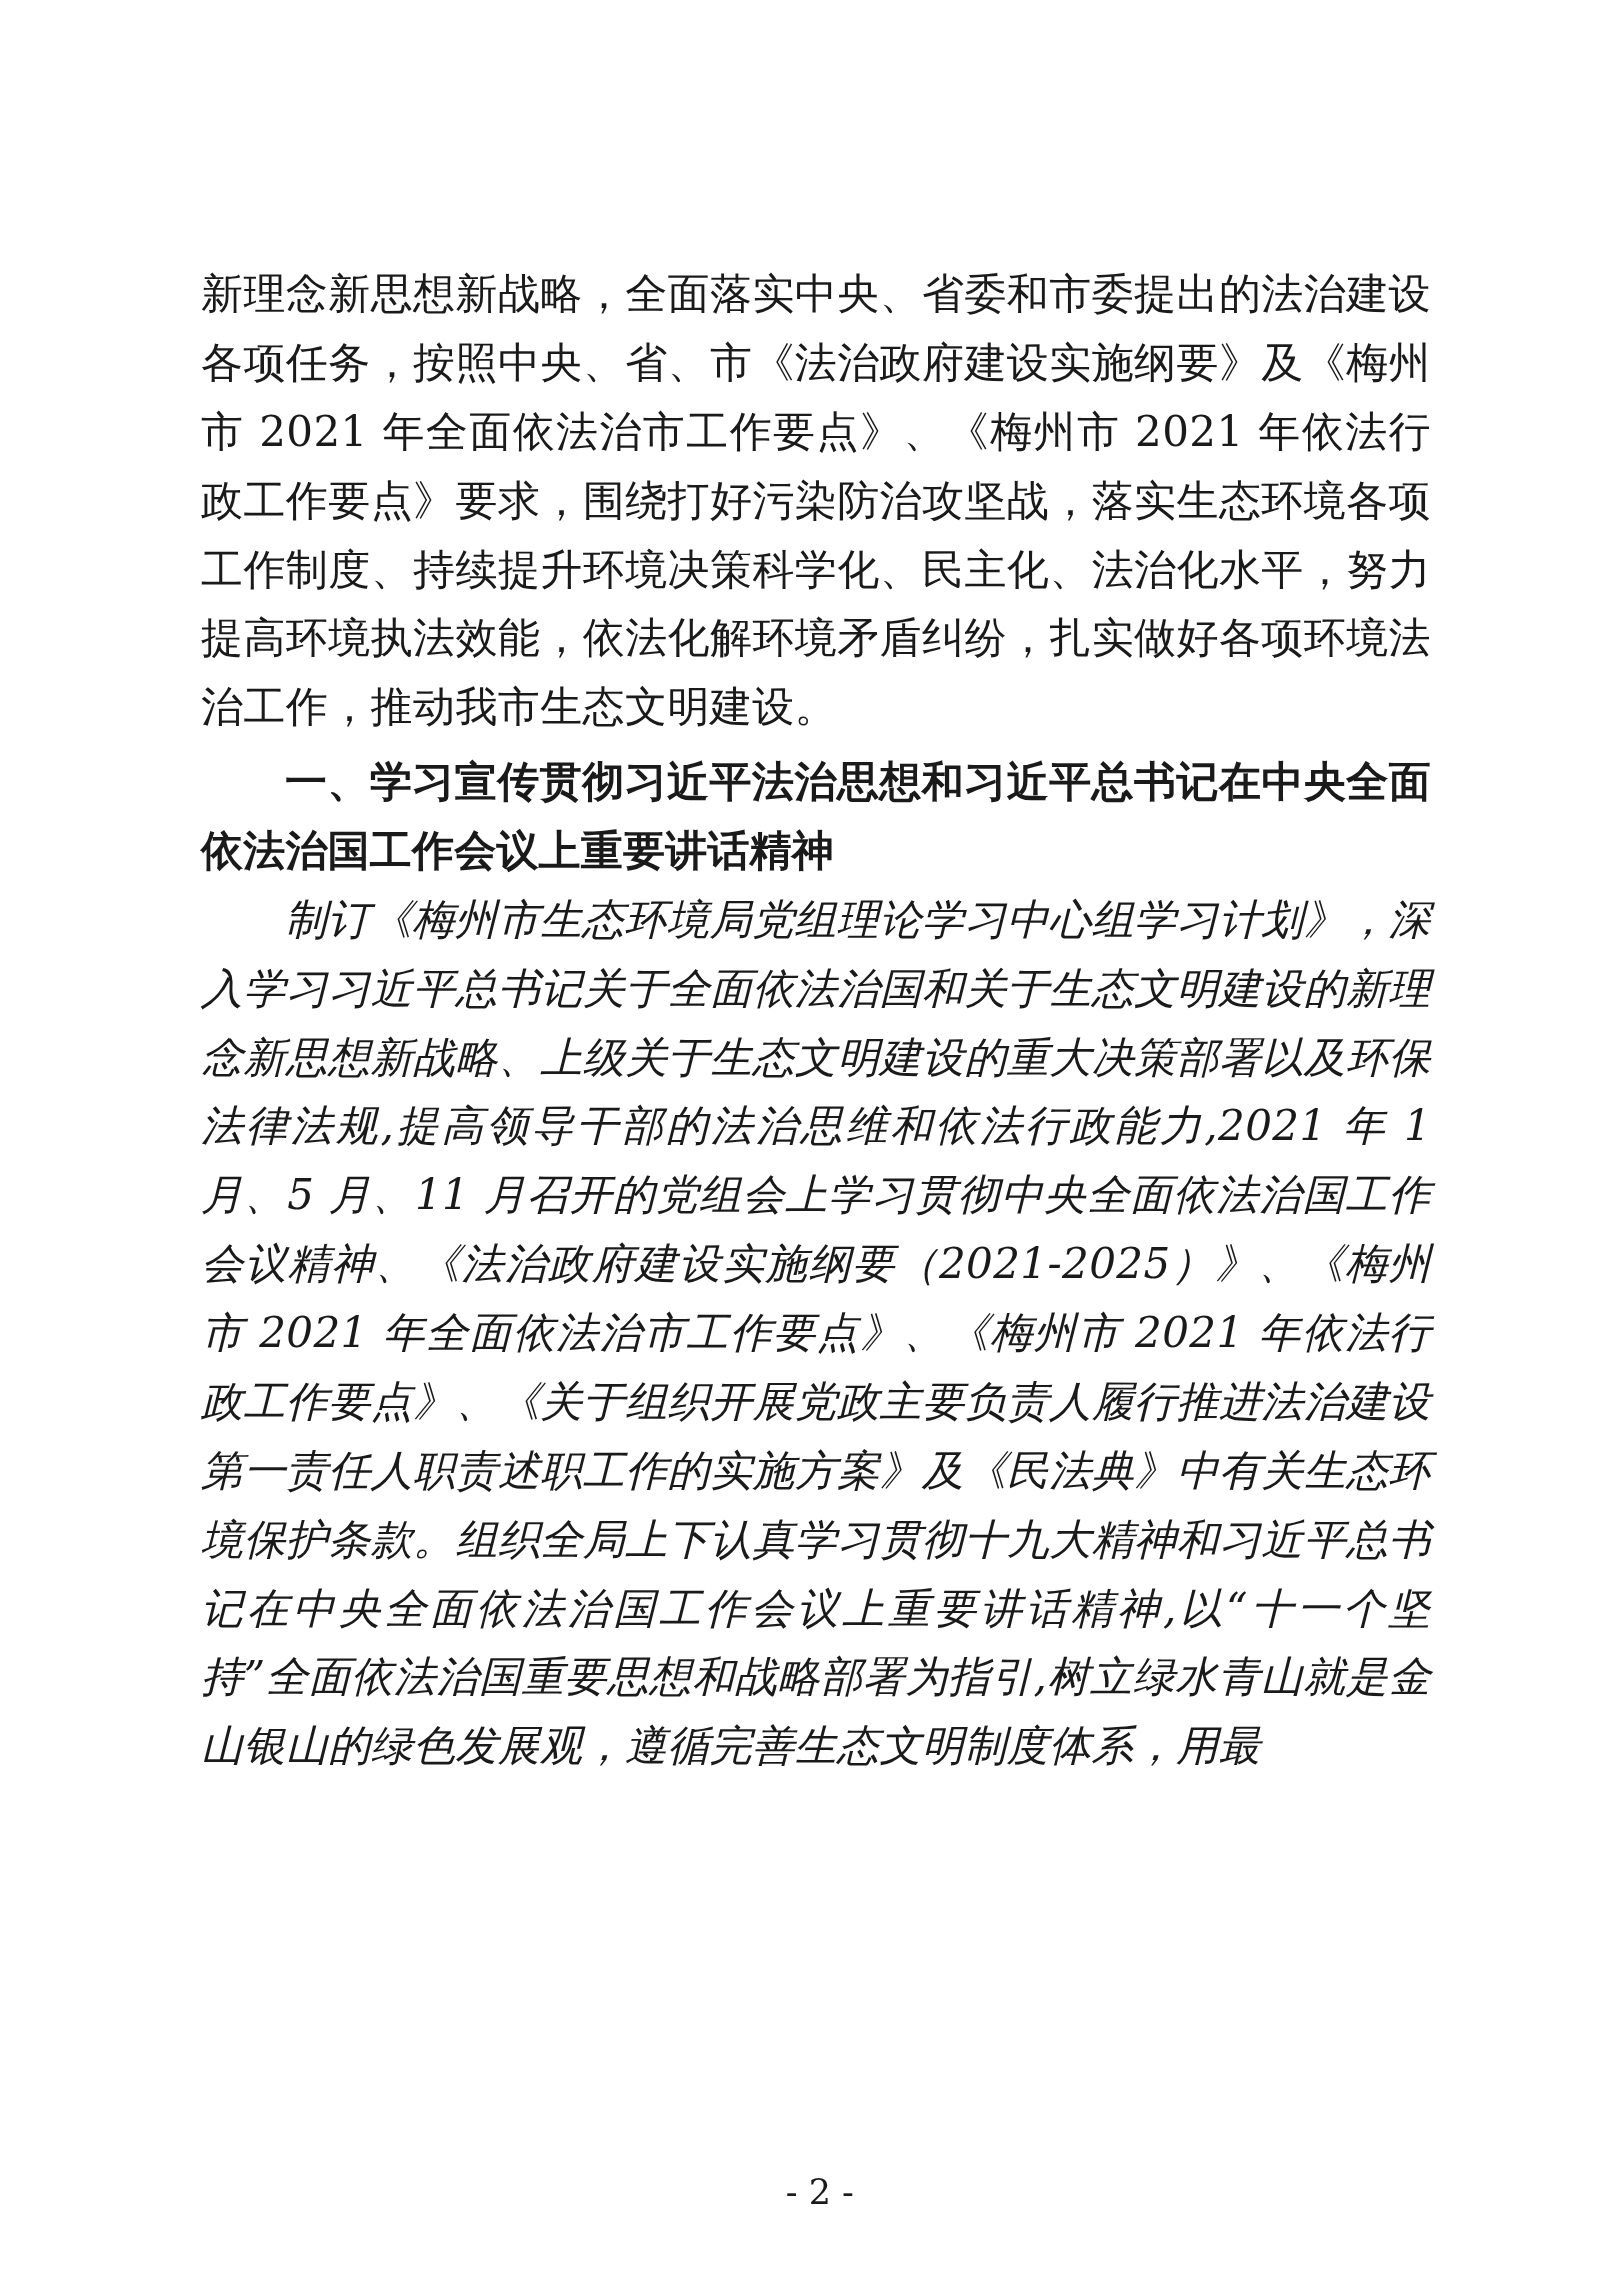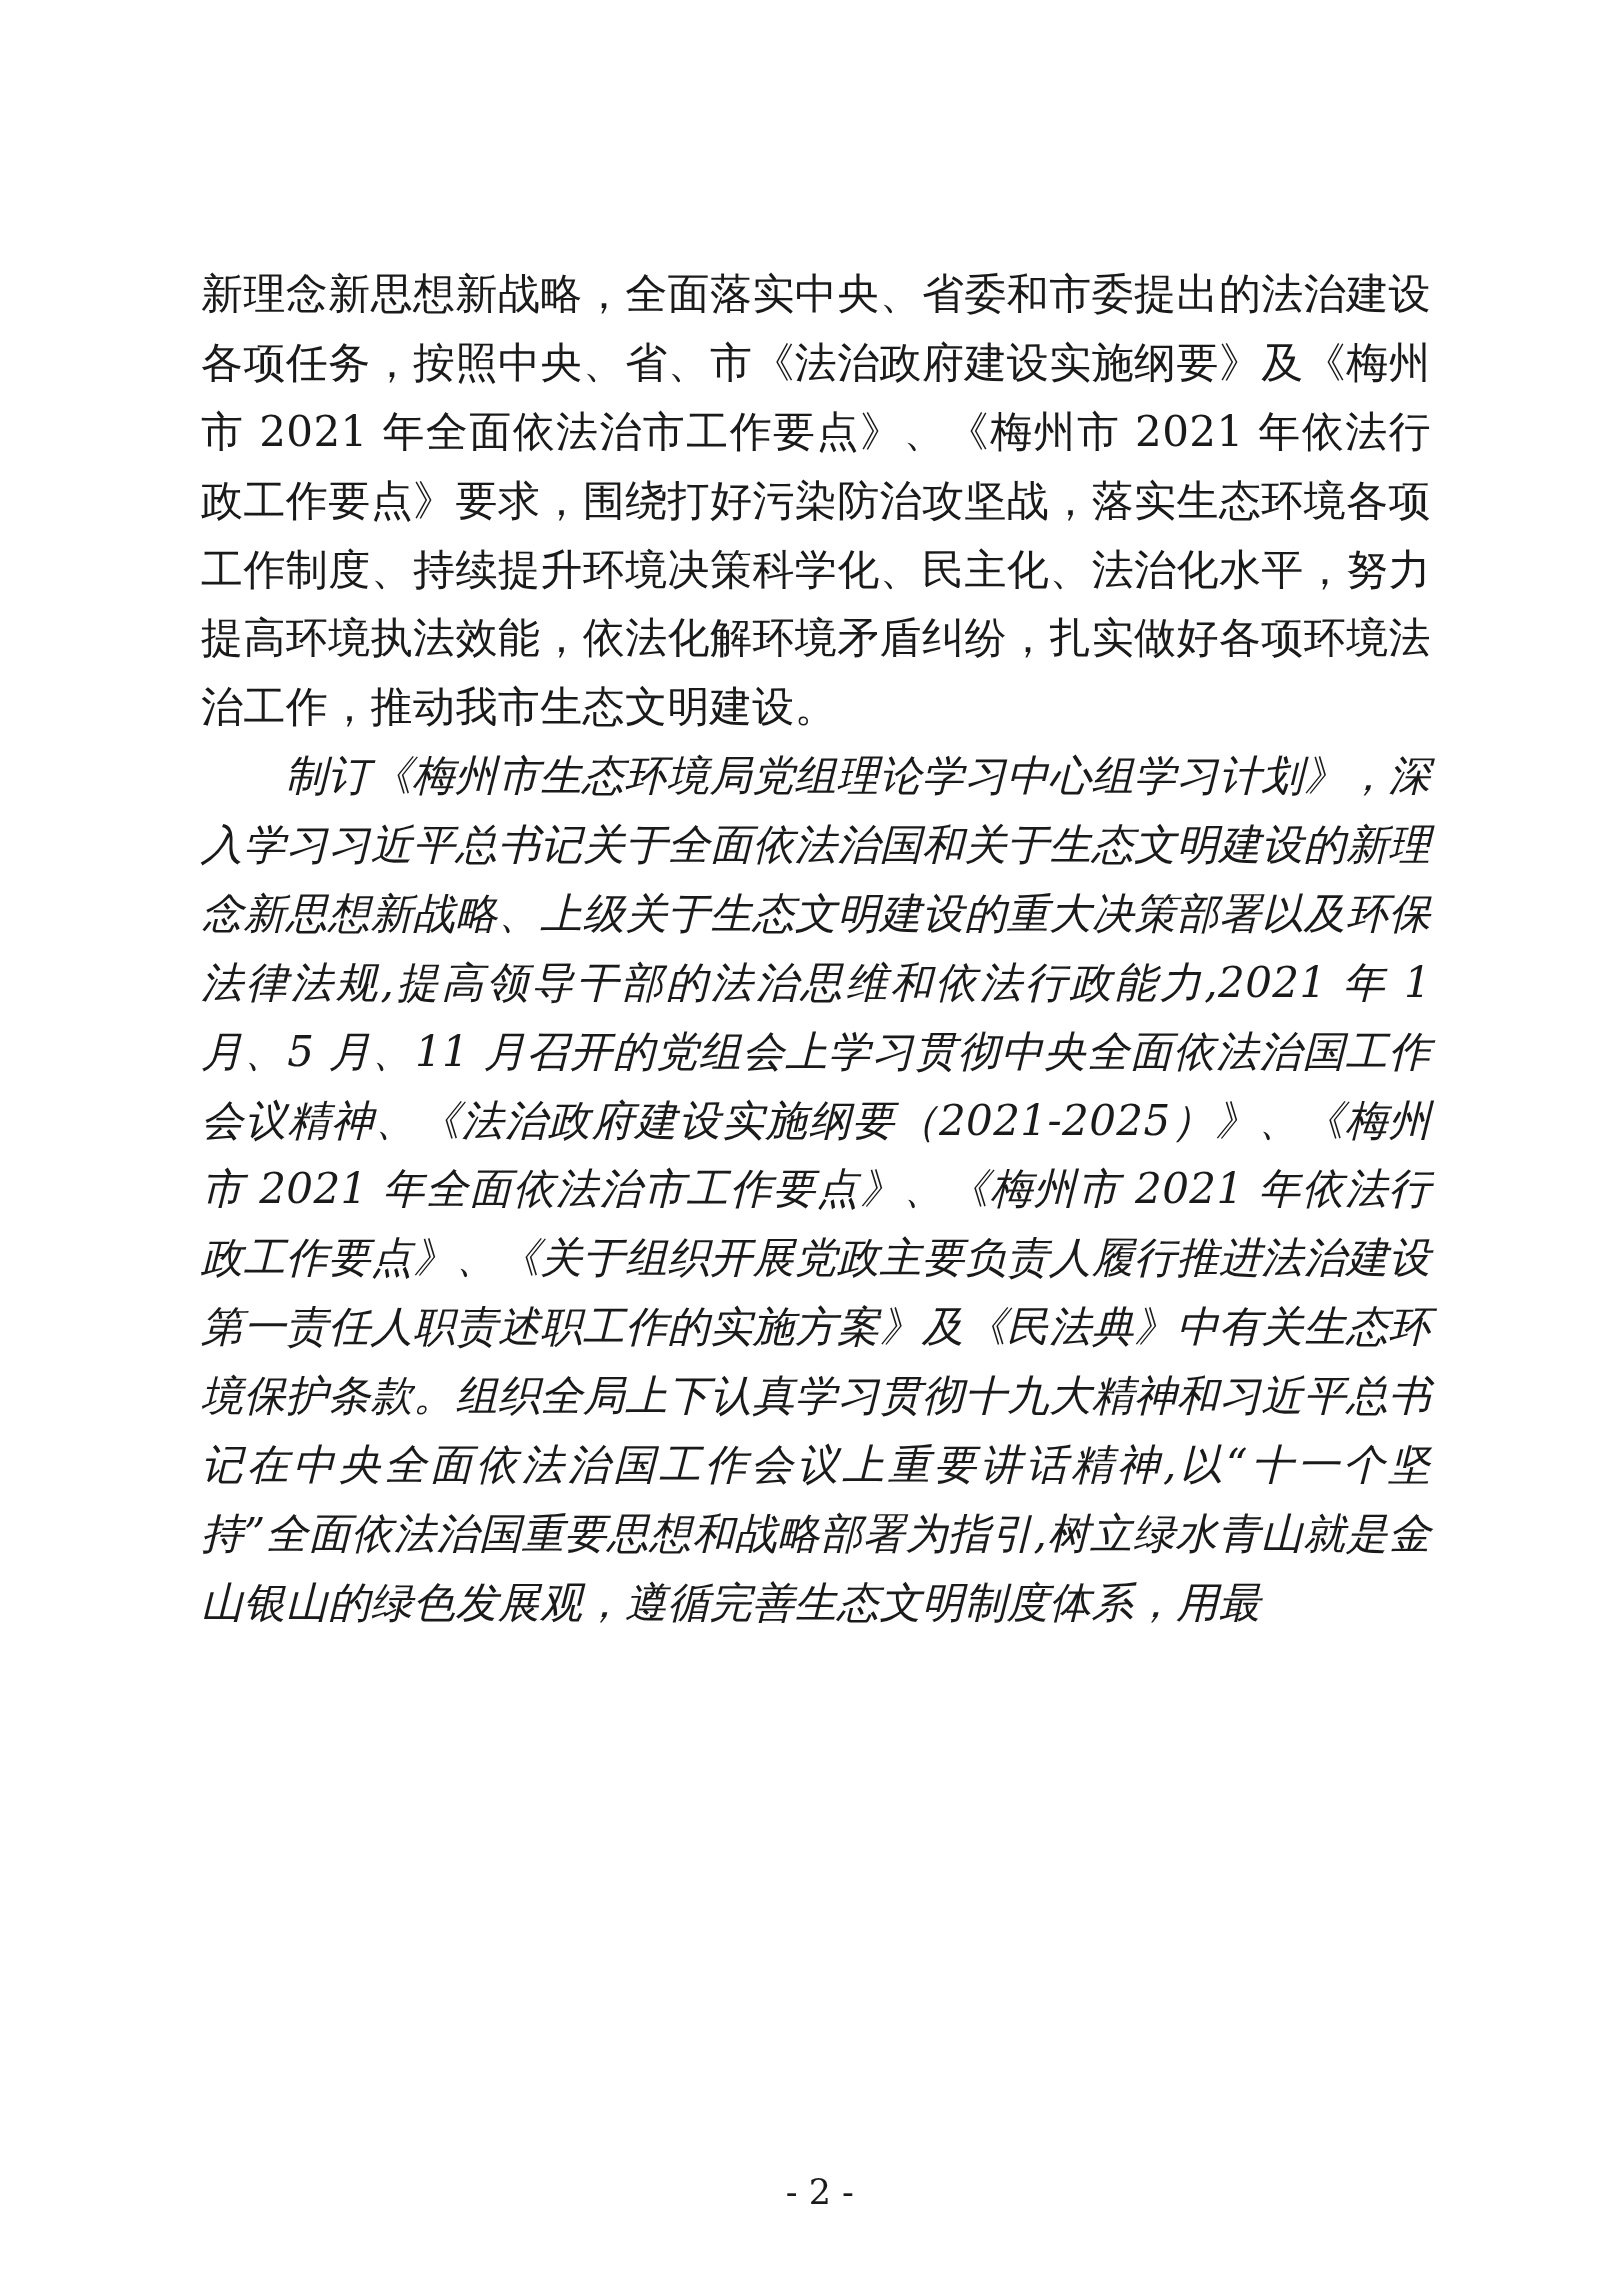--- a/index.html
+++ b/index.html
@@ -60,17 +60,18 @@
     font-family: "DejaVu Serif", "Liberation Serif", serif;
     padding-left: 19.6px;
   }
 </style>
 </head>
 <body>
 
 <div class="page">
   <div class="content">
     <p class="para">新理念新思想新战略，全面落实中央、省委和市委提出的法治建设各项任务，按照中央、省、市《法治政府建设实施纲要》及《梅州市 2021 年全面依法治市工作要点》、《梅州市 2021 年依法行政工作要点》要求，围绕打好污染防治攻坚战，落实生态环境各项工作制度、持续提升环境决策科学化、民主化、法治化水平，努力提高环境执法效能，依法化解环境矛盾纠纷，扎实做好各项环境法治工作，推动我市生态文明建设。</p>
+    <p class="heading">一、学习宣传贯彻习近平法治思想和习近平总书记在中央全面依法治国工作会议上重要讲话精神</p>
     <p class="para indent">制订《梅州市生态环境局党组理论学习中心组学习计划》，深入学习习近平总书记关于全面依法治国和关于生态文明建设的新理念新思想新战略、上级关于生态文明建设的重大决策部署以及环保法律法规,提高领导干部的法治思维和依法行政能力,2021 年 1 月、5 月、11 月召开的党组会上学习贯彻中央全面依法治国工作会议精神、《法治政府建设实施纲要（2021-2025）》、《梅州市 2021 年全面依法治市工作要点》、《梅州市 2021 年依法行政工作要点》、《关于组织开展党政主要负责人履行推进法治建设第一责任人职责述职工作的实施方案》及《民法典》中有关生态环境保护条款。组织全局上下认真学习贯彻十九大精神和习近平总书记在中央全面依法治国工作会议上重要讲话精神,以“十一个坚持”全面依法治国重要思想和战略部署为指引,树立绿水青山就是金山银山的绿色发展观，遵循完善生态文明制度体系，用最</p>
   </div>
   <div class="page-number">- 2 -</div>
 </div>
 
 
 </body></html>

